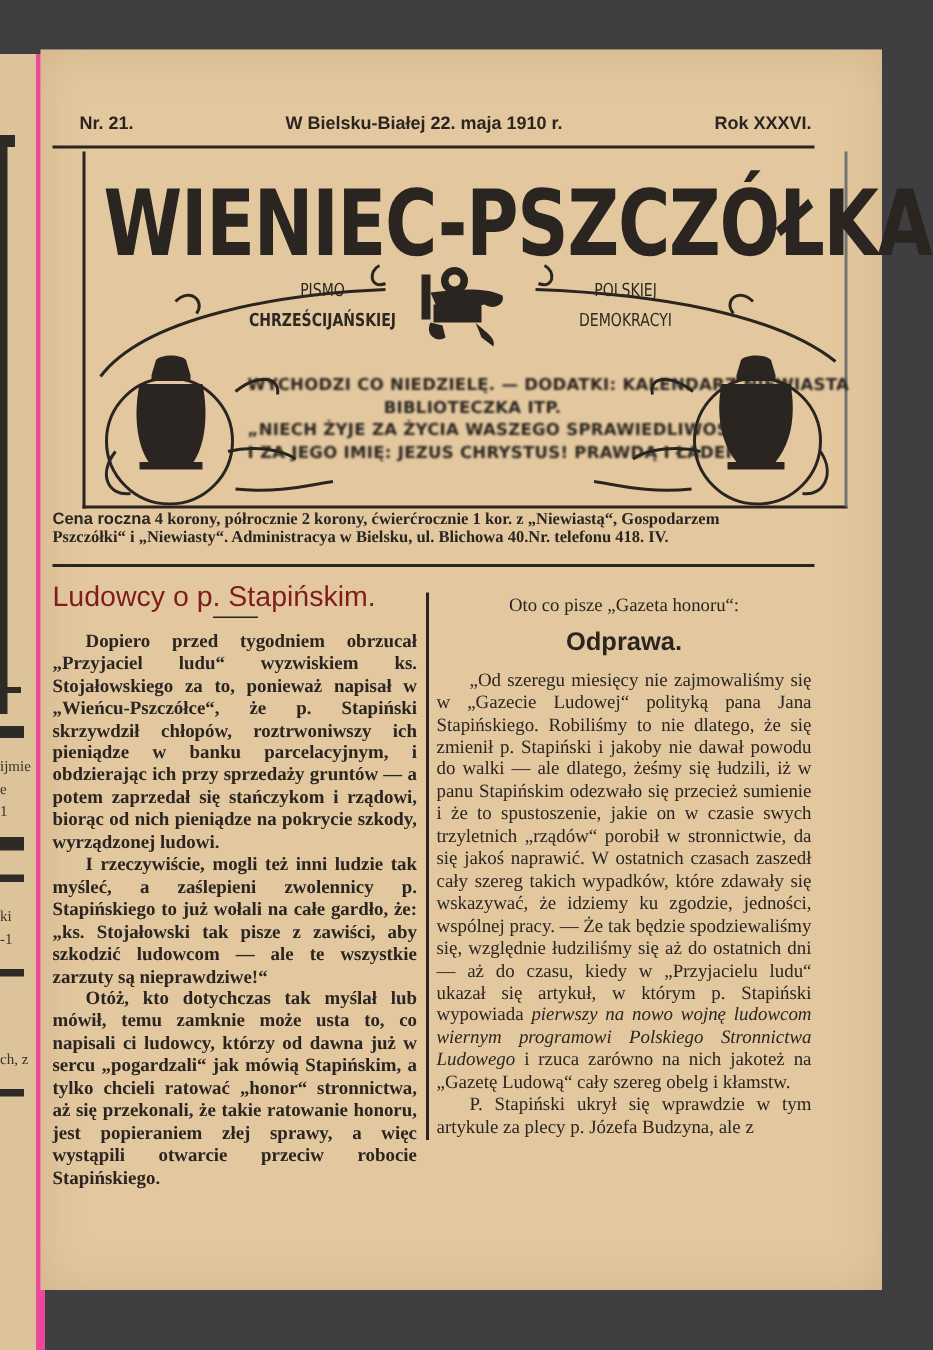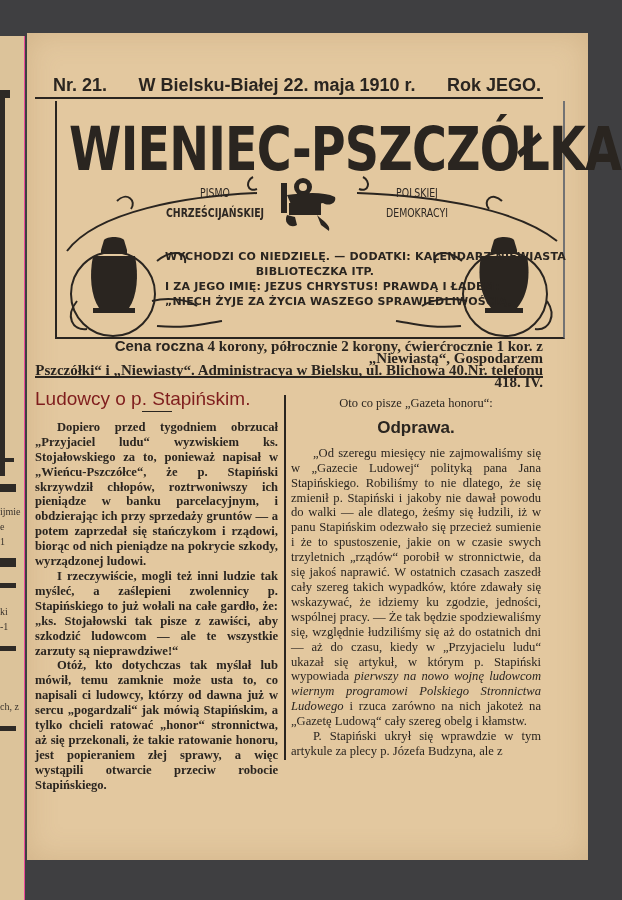--- a/index.html
+++ b/index.html
@@ -6,34 +6,34 @@
   body {
     width: 622px; height: 900px; overflow: hidden;
     background: #3f3f41;
     position: relative;
     font-family: "Liberation Serif", serif;
     color: #2a2520;
   }
   .prev-page {
     position: absolute; left: 0; top: 36px; width: 24px; height: 864px;
     background: #dcc39a;
-    border-right: 1px solid #ec4899;
+    border-right: 6px solid #ec4899;
     overflow: hidden;
   }
   .prev-page .bar { position: absolute; left: 0; background: #2e2a26; }
   .prev-page .frag { position: absolute; left: 0; font-size: 10px; color: #3a332c; white-space: nowrap; }
   .page {
     position: absolute; left: 27px; top: 33px; width: 561px; height: 827px;
     background: #e3c89f;
     box-shadow: inset 0 0 30px rgba(160,120,70,0.25);
   }
   .dateline {
     position: absolute; left: 26px; top: 42px; width: 488px;
     display: flex; justify-content: space-between;
-    font-family: "Liberation Sans", sans-serif; font-weight: bold; font-size: 18px; color: #2a2520;
+    font-family: "Liberation Sans", sans-serif; font-weight: bold; font-size: 12px; color: #2a2520;
   }
   .dateline-rule { position: absolute; left: 8px; right: 45px; top: 64px; border-top: 2px solid #2a2520; }
   .masthead {
     position: absolute; left: 8px; top: 68px; width: 506px; height: 236px;
     border-left: 2px solid #2a2520; border-right: 2px solid #737373; border-bottom: 2px solid #2a2520; margin-left: 20px;
   }
   .title {
     position: absolute; left: 12px; top: 12px; width: 480px;
     font-family: "DejaVu Sans", sans-serif; font-weight: bold; font-size: 58px; letter-spacing: -1px;
     transform: scaleX(0.82) scaleY(1.05); transform-origin: left top;
@@ -53,22 +53,22 @@
   .crest-right { left: 412px; top: 135px; }
   .motto {
     position: absolute; left: 108px; top: 148px; width: 300px;
     font-family: "DejaVu Sans", sans-serif; font-weight: bold; font-size: 11px; line-height: 15px;
     color: #2a2520; text-align: center; letter-spacing: 0.2px; filter: blur(0.6px);
   }
   .motto div { white-space: nowrap; }
   .scroll { position: absolute; left: 0; top: 0; width: 506px; height: 236px; pointer-events: none; }
   .price {
     position: absolute; left: 8px; top: 307px; width: 508px;
-    font-family: "Liberation Serif", serif; font-size: 15px; line-height: 12px; color: #2a2520;
-    text-align: right; font-weight: bold;
+    font-family: "Liberation Serif", serif; font-size: 11px; line-height: 12px; color: #2a2520;
+    text-align: left; font-weight: bold;
   }
   .price .lead { font-family: "Liberation Sans", sans-serif; font-weight: bold; }
   .price-rule { position: absolute; left: 8px; top: 343px; width: 508px; border-top: 2px solid #2a2520; }
   .col {
     position: absolute; top: 355px;
     font-family: "Liberation Serif", serif; font-size: 12.6px; line-height: 14.9px; color: #2a2520;
     text-align: justify;
   }
   .col-left { left: 8px; width: 243px; }
   .col-right { left: 264px; width: 250px; }
@@ -104,21 +104,21 @@
   <div class="bar" style="top:610px;width:16px;height:5px;"></div>
   <span class="frag" style="top:665px;">ch, z</span>
   <div class="bar" style="top:690px;width:16px;height:5px;"></div>
 </div>
 
 <div class="page">
 
   <div class="dateline">
     <span>Nr. 21.</span>
     <span>W Bielsku-Białej 22. maja 1910 r.</span>
-    <span>Rok JEGO.</span>
+    <span>Rok XXXVI.</span>
   </div>
   <div class="dateline-rule"></div>
 
   <div class="masthead">
     <svg class="scroll" viewBox="0 0 506 236">
       <g fill="none" stroke="#2a2520" stroke-width="2">
         <path d="M10,150 C40,110 130,95 200,92"></path>
         <path d="M300,92 C380,95 460,108 500,140"></path>
         <circle cx="56" cy="193" r="42"></circle>
         <circle cx="448" cy="193" r="42"></circle>
@@ -174,22 +174,22 @@
         <path d="M25,4 C28,0 42,0 45,4 L48,14 L22,14 Z"></path>
         <rect x="22" y="14" width="26" height="4"></rect>
         <path d="M12,20 L58,20 C62,42 58,60 48,72 L22,72 C12,60 8,42 12,20 Z"></path>
         <rect x="16" y="72" width="38" height="5"></rect>
       </g>
     </svg>
 
     <div class="motto">
       <div>WYCHODZI CO NIEDZIELĘ. — DODATKI: KALENDARZ NIEWIASTA</div>
       <div>BIBLIOTECZKA ITP.</div>
+      <div>„NIECH ŻYJE ZA ŻYCIA WASZEGO   SPRAWIEDLIWOŚCIĄ,</div>
       <div>I ZA JEGO IMIĘ:  JEZUS CHRYSTUS!   PRAWDĄ I ŁADEM:</div>
-      <div>„NIECH ŻYJE ZA ŻYCIA WASZEGO   SPRAWIEDLIWOŚCIĄ,</div>
     </div>
   </div>
 
   <div class="price">
     <div><span class="lead">Cena roczna</span><span> 4 korony, półrocznie 2 korony, ćwierćrocznie 1 kor. z „Niewiastą“, Gospodarzem</span></div>
     <div>Pszczółki“ i „Niewiasty“. Administracya w Bielsku, ul. Blichowa 40.Nr. telefonu 418. IV.</div>
   </div>
   <div class="price-rule"></div>
 
   <div class="col col-left">

